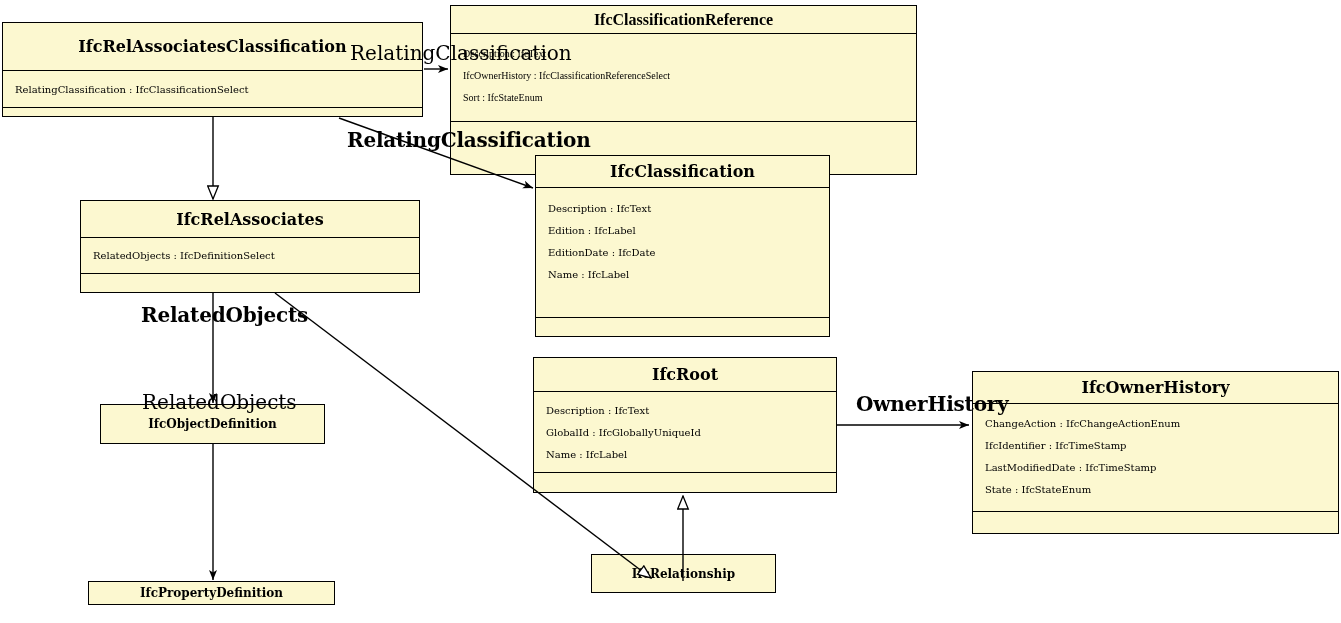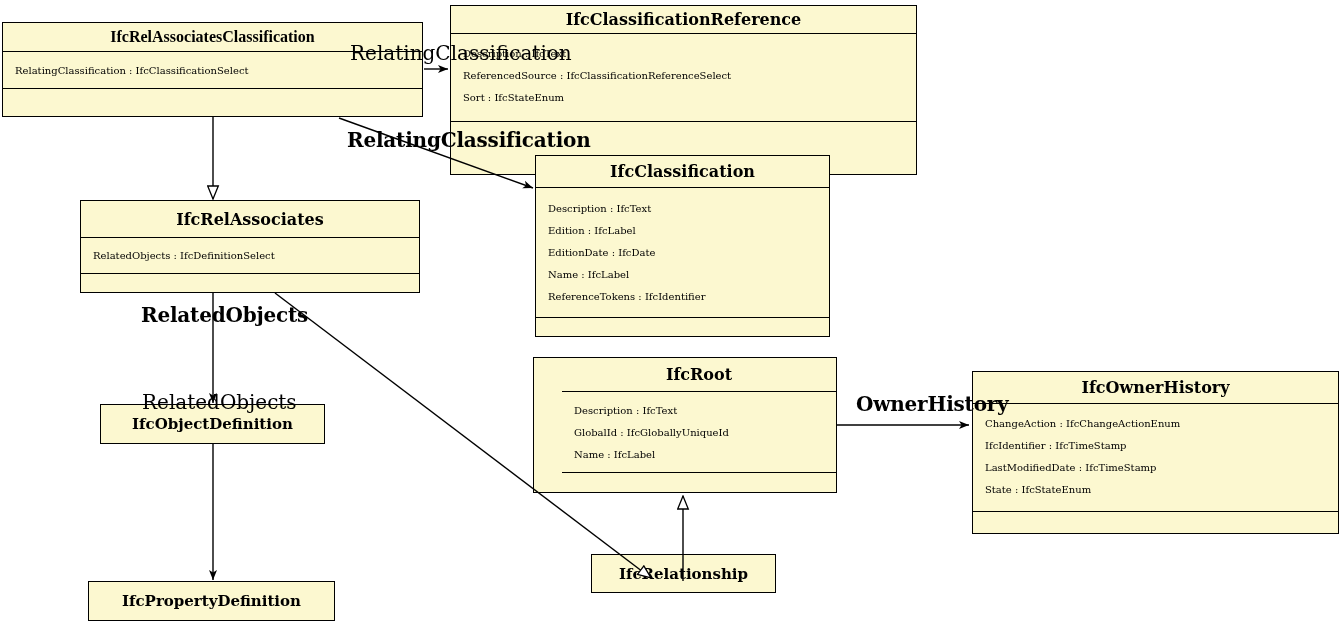--- a/index.html
+++ b/index.html
@@ -38,21 +38,21 @@
     white-space: nowrap;
     overflow: visible;
   }
   .uml-class .empty-compartment { height: auto; }
 
   .uml-class.title-only {
     display: flex;
     align-items: center;
     justify-content: center;
     font-weight: bold;
-    font-size: 15px;
+    font-size: 12px;
     white-space: nowrap;
   }
 
   #edges-layer {
     position: absolute;
     left: 0; top: 0;
     width: 1341px; height: 623px;
     z-index: 4;
     pointer-events: none;
   }
@@ -68,58 +68,57 @@
     font-weight: bold;
     letter-spacing: -0.2px;
   }
 </style>
 </head>
 <body>
 
 <div id="canvas">
 
   <div class="uml-class" style="left:2px; top:22px; width:421px; height:95px;">
-    <div class="title" style="height:29px;font-family:Liberation Serif, serif;">IfcRelAssociatesClassification</div>
+    <div class="title" style="height:48px;">IfcRelAssociatesClassification</div>
     <div class="attrs" style="height:37px; padding-top:8px;">
       <div>RelatingClassification : IfcClassificationSelect</div>
     </div>
     <div class="empty-compartment"></div>
   </div>
 
-  <div class="uml-class" style="left:450px; top:5px; width:467px; height:170px;">
+  <div class="uml-class" style="left:450px; top:5px; width:467px; height:170px;font-family:Liberation Serif, serif;">
     <div class="title" style="height:28px;">IfcClassificationReference</div>
     <div class="attrs" style="height:88px; padding-top:9px;">
       <div>Description : IfcText</div>
-      <div>ReferencedSource : IfcClassificationReferenceSelect</div>
+      <div>IfcOwnerHistory : IfcClassificationReferenceSelect</div>
       <div>Sort : IfcStateEnum</div>
     </div>
     <div class="empty-compartment"></div>
   </div>
 
   <div class="uml-class" style="left:40px; top:200px; width:340px; height:93px;margin-left:40px;">
     <div class="title" style="height:37px;">IfcRelAssociates</div>
     <div class="attrs" style="height:36px; padding-top:7px;">
       <div>RelatedObjects : IfcDefinitionSelect</div>
     </div>
     <div class="empty-compartment"></div>
   </div>
 
   <div class="uml-class" style="left:535px; top:155px; width:295px; height:182px;">
     <div class="title" style="height:32px;text-align:right;">IfcClassification</div>
     <div class="attrs" style="height:130px; padding-top:10px;">
       <div>Description : IfcText</div>
       <div>Edition : IfcLabel</div>
       <div>EditionDate : IfcDate</div>
       <div>Name : IfcLabel</div>
-      <div>ReferenceTokens : IfcIdentifier</div>
     </div>
     <div class="empty-compartment"></div>
   </div>
 
-  <div class="uml-class" style="left:533px; top:357px; width:304px; height:136px;padding-left:28px;">
+  <div class="uml-class" style="left:533px; top:357px; width:304px; height:136px;">
     <div class="title" style="height:34px;">IfcRoot</div>
     <div class="attrs" style="height:81px; padding-top:8px;">
       <div>Description : IfcText</div>
       <div>GlobalId : IfcGloballyUniqueId</div>
       <div>Name : IfcLabel</div>
     </div>
     <div class="empty-compartment"></div>
   </div>
 
   <div class="uml-class" style="left:972px; top:345px; width:367px; height:163px;margin-top:26px;">
@@ -130,21 +129,21 @@
       <div>LastModifiedDate : IfcTimeStamp</div>
       <div>State : IfcStateEnum</div>
     </div>
     <div class="empty-compartment"></div>
   </div>
 
   <div class="uml-class title-only" style="left:100px; top:404px; width:225px; height:40px;">
     <span>IfcObjectDefinition</span>
   </div>
 
-  <div class="uml-class title-only" style="left:88px; top:581px; width:247px; height:40px;">
+  <div class="uml-class title-only" style="left:88px; top:581px; width:247px; height:24px;">
     <span>IfcPropertyDefinition</span>
   </div>
 
   <div class="uml-class title-only" style="left:591px; top:554px; width:185px; height:39px;">
     <span>IfcRelationship</span>
   </div>
 
   <svg id="edges-layer" viewBox="0 0 1341 623" xmlns="http://www.w3.org/2000/svg">
     <defs>
       <marker id="arrowhead" viewBox="0 0 12 10" refX="11" refY="5" markerWidth="12" markerHeight="10" markerUnits="userSpaceOnUse" orient="auto">

